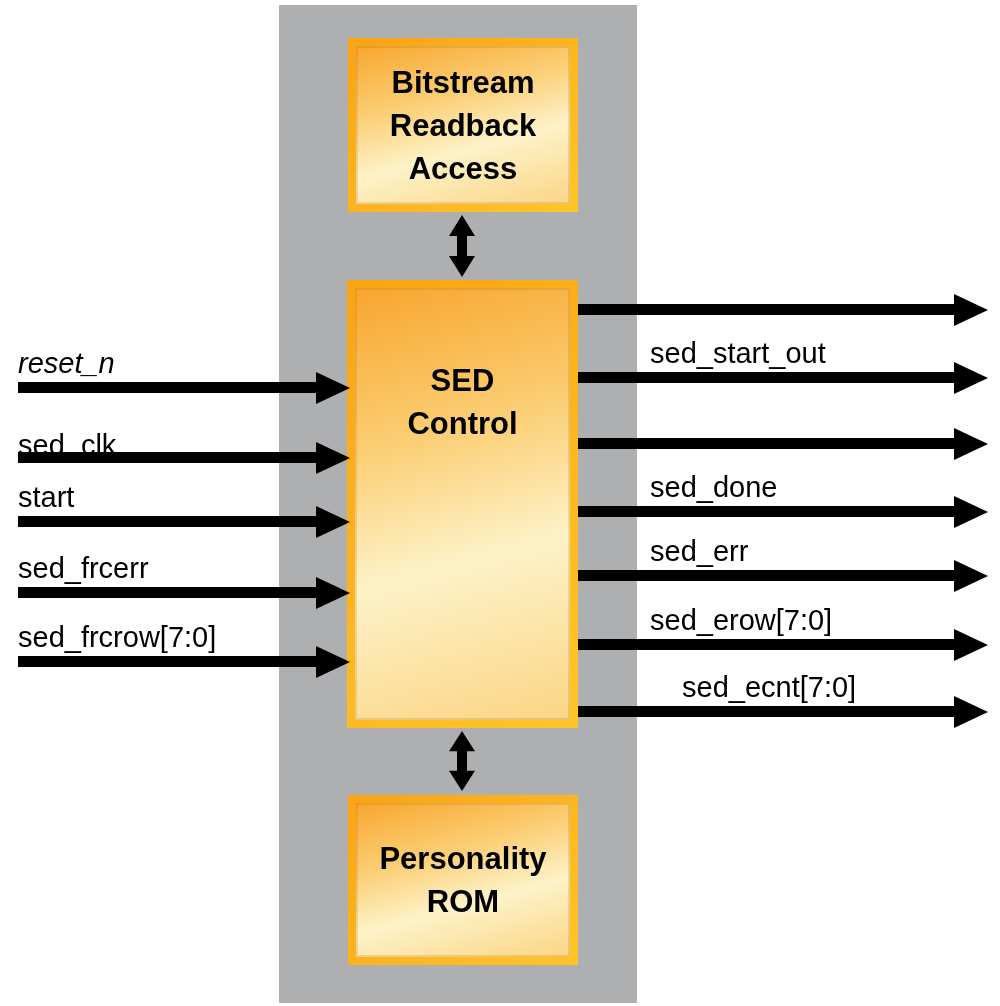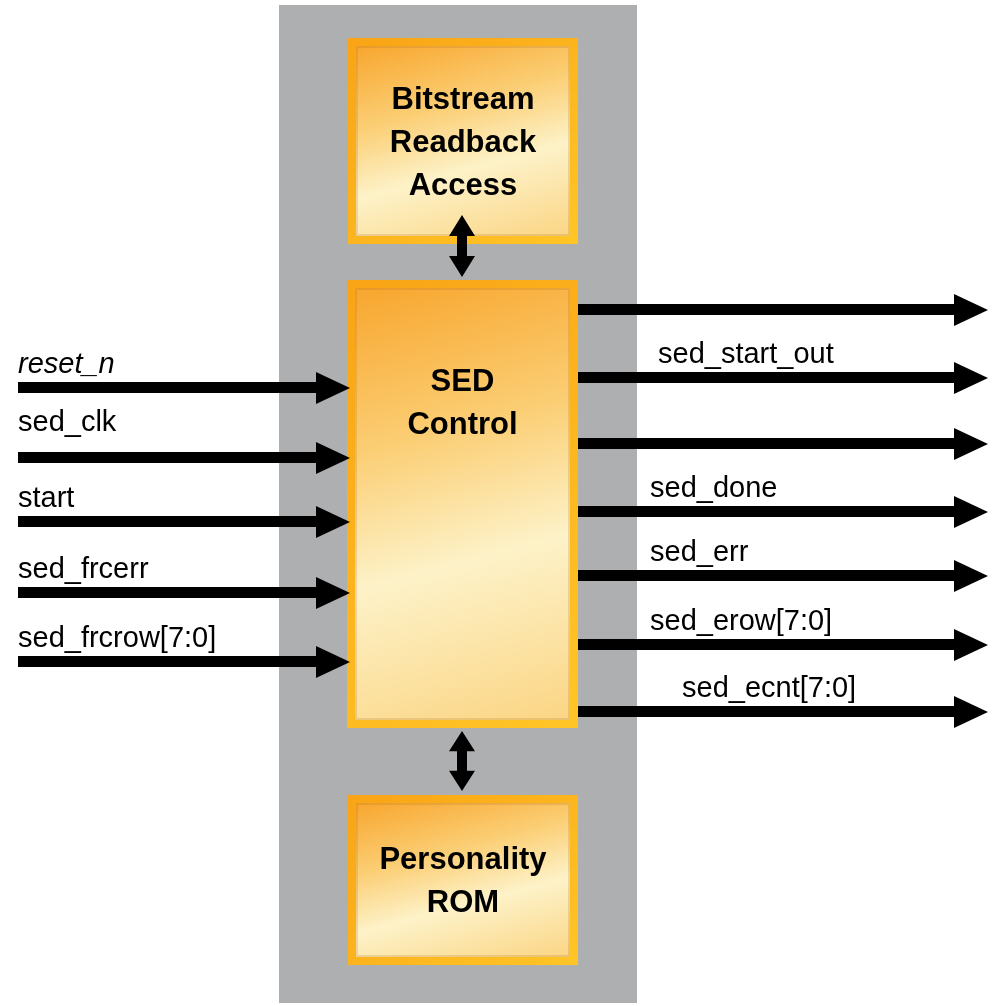--- a/index.html
+++ b/index.html
@@ -95,21 +95,21 @@
     display: block;
   }
 </style>
 </head>
 <body>
 
 <div class="stage">
 
   <div class="panel"></div>
 
-  <div class="block" style="left:348px; top:38px; width:230px; height:206px;">
+  <div class="block" style="left:348px; top:38px; width:230px; height:174px;">
     <div class="block-inner">
       <span class="block-label">Bitstream
 Readback
 Access</span>
     </div>
   </div>
 
   <div class="block block-sed" style="left:347px; top:280px; width:231px; height:448px;">
     <div class="block-inner">
       <span class="block-label">SED
@@ -131,21 +131,21 @@
   <svg class="v-arrow" style="left:449px; top:731px;" width="26" height="60" viewBox="0 0 26 62" preserveAspectRatio="none">
     <polygon fill="#000000" points="13,0 26,21 18,21 18,41 26,41 13,62 0,41 8,41 8,21 0,21"></polygon>
   </svg>
 
   <span class="sig-label" style="left:18px; top:346px;font-style:italic;">reset_n</span>
   <div class="h-arrow" style="left:18px; top:372px; width:332px;">
     <div class="shaft" style="width:300px;"></div>
       <div class="head" style="left:298px;"></div>
   </div>
 
-  <span class="sig-label" style="left:18px; top:404px;">sed_clk</span>
+  <span class="sig-label" style="left:18px; top:428px;">sed_clk</span>
   <div class="h-arrow" style="left:18px; top:442px; width:332px;">
     <div class="shaft" style="width:300px;"></div>
       <div class="head" style="left:298px;"></div>
   </div>
 
   <span class="sig-label" style="left:18px; top:480px;">start</span>
   <div class="h-arrow" style="left:18px; top:506px; width:332px;">
     <div class="shaft" style="width:300px;"></div>
       <div class="head" style="left:298px;"></div>
   </div>
@@ -160,21 +160,21 @@
   <div class="h-arrow" style="left:18px; top:646px; width:332px;">
     <div class="shaft" style="width:300px;"></div>
       <div class="head" style="left:298px;"></div>
   </div>
 
   <div class="h-arrow" style="left:578px; top:294px; width:410px;">
     <div class="shaft" style="width:378px;"></div>
       <div class="head" style="left:376px;"></div>
   </div>
 
-  <span class="sig-label" style="left:650px; top:336px;margin-left:8px;">sed_start_out</span>
+  <span class="sig-label" style="left:650px; top:336px;">sed_start_out</span>
   <div class="h-arrow" style="left:578px; top:362px; width:410px;">
     <div class="shaft" style="width:378px;"></div>
       <div class="head" style="left:376px;"></div>
   </div>
 
   <div class="h-arrow" style="left:578px; top:428px; width:410px;">
     <div class="shaft" style="width:378px;"></div>
       <div class="head" style="left:376px;"></div>
   </div>
 

